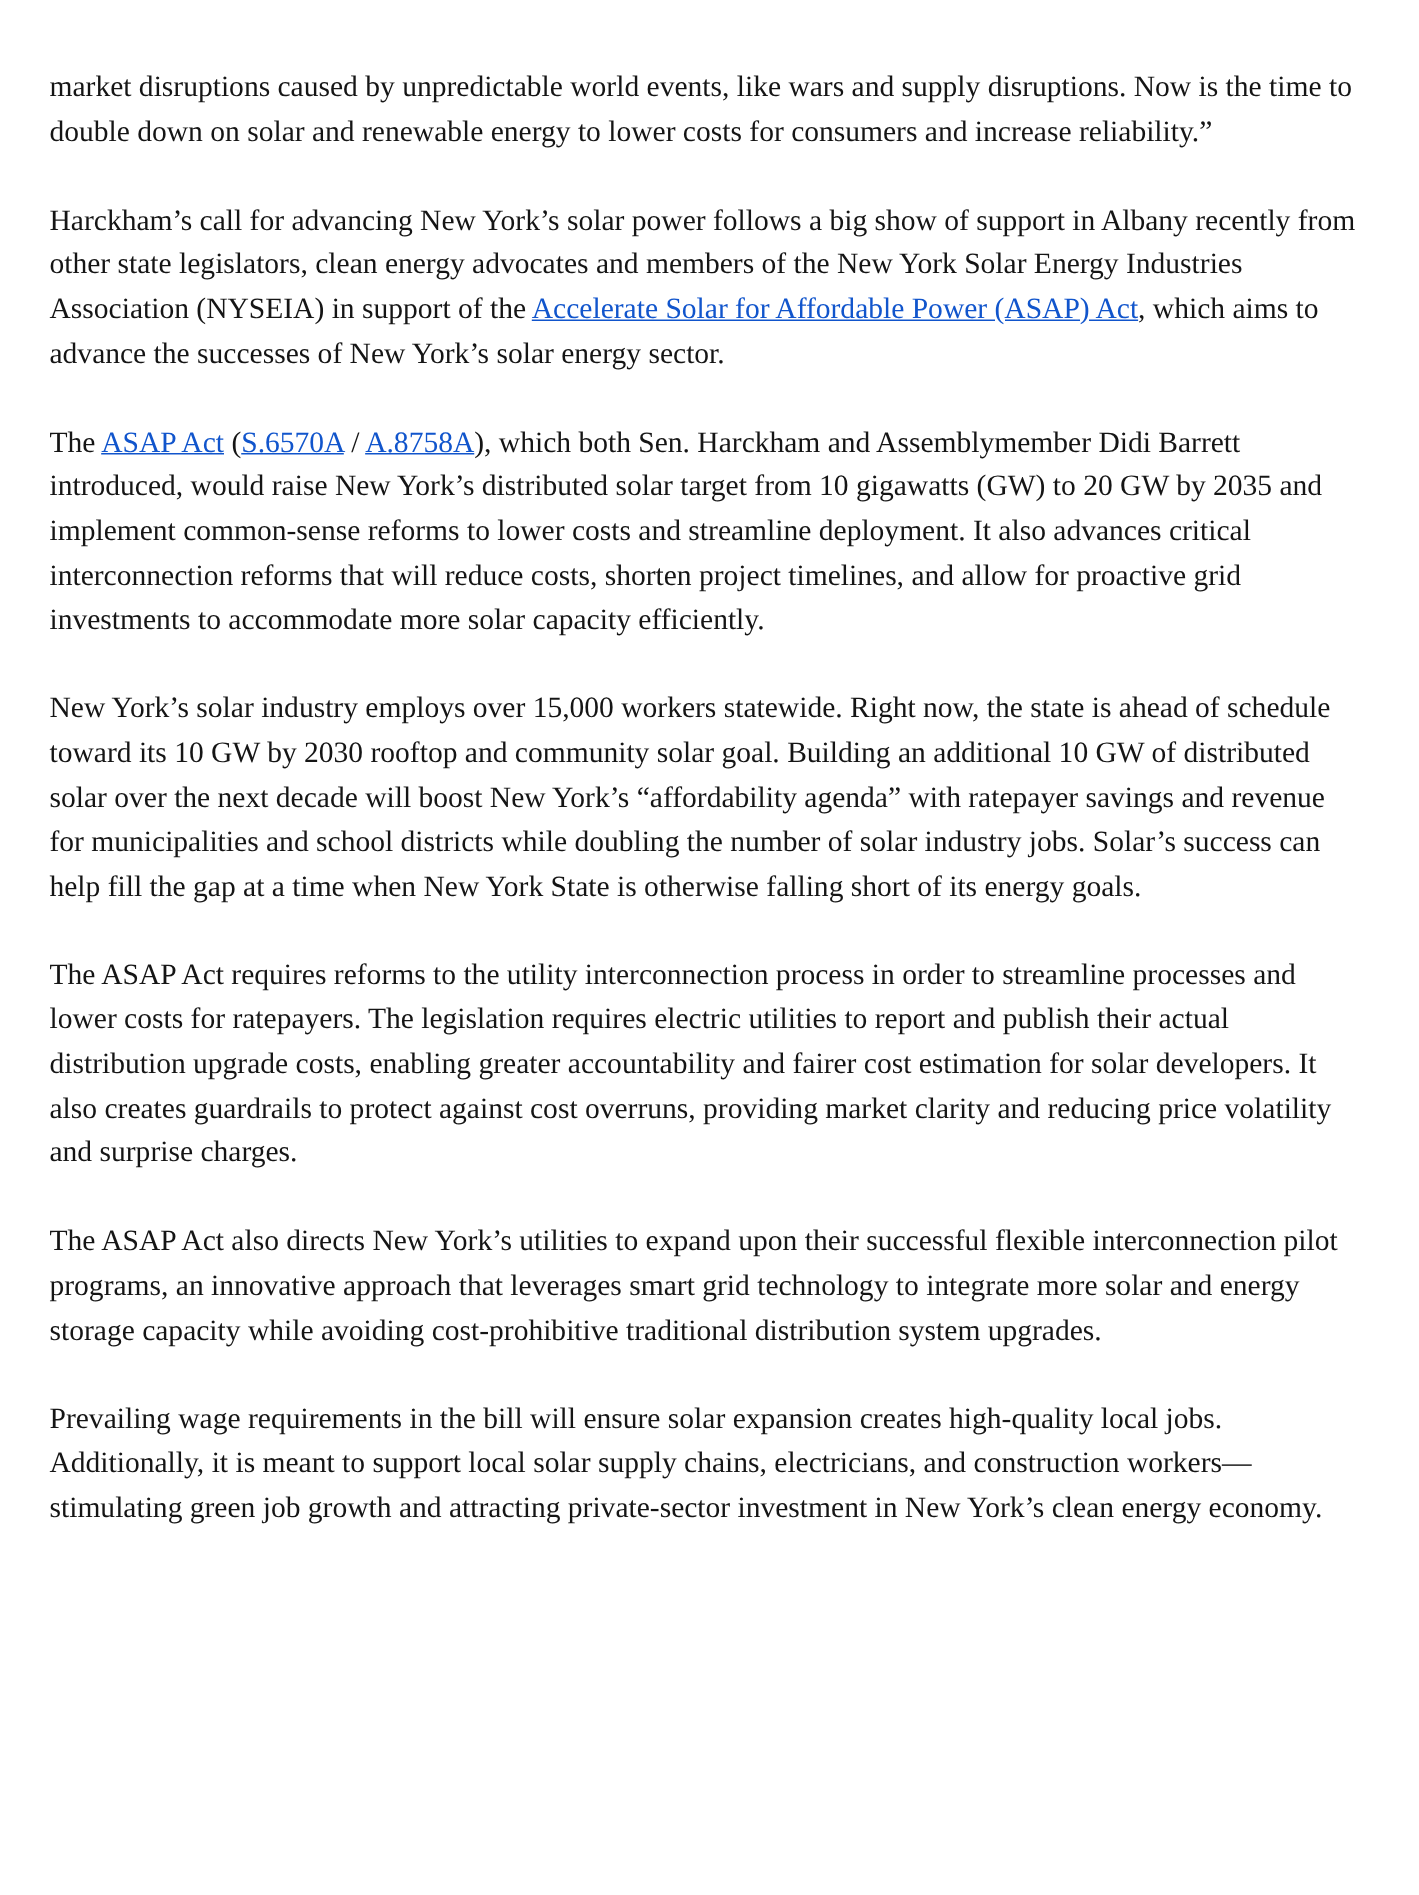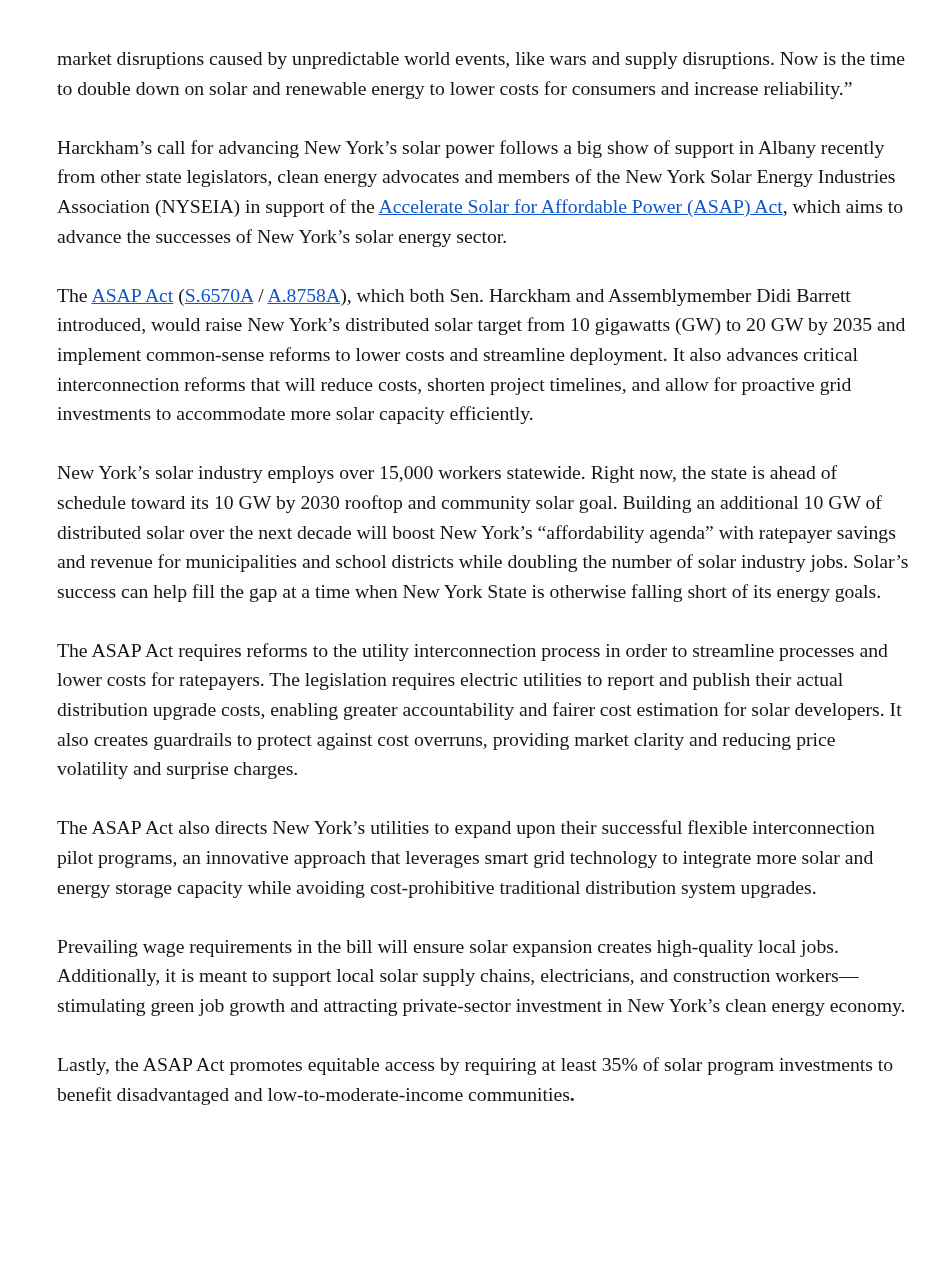--- a/index.html
+++ b/index.html
@@ -10,21 +10,21 @@
   * { box-sizing: border-box; }
   html, body { margin: 0; padding: 0; background: #e8e8e8; }
   .page {
     width: 946px;
     height: 1263px;
     margin: 0 auto;
     background: var(--color-background, #ffffff);
     overflow: hidden;
   }
   .content {
-    padding: 44px 36px 0 57px;
+    padding: 44px 36px 0 33px;
     font-family: "Liberation Serif", "DejaVu Serif", serif;
     font-size: 19.7px;
     line-height: 29.6px;
     color: var(--color-text, #151515);
     text-align: left;
   }
   .content p { margin: 0 0 29.6px 0; }
   .content a {
     color: var(--color-link, #1155cc);
     text-decoration: underline;
@@ -59,18 +59,15 @@
     </p>
 
     <p>
       <span>The ASAP Act also directs New York’s utilities to expand upon their successful flexible interconnection pilot programs, an innovative approach that leverages smart grid technology to integrate more solar and energy storage capacity while avoiding cost-prohibitive traditional distribution system upgrades.</span>
     </p>
 
     <p>
       <span>Prevailing wage requirements in the bill will ensure solar expansion creates high-quality local jobs. Additionally, it is meant to support local solar supply chains, electricians, and construction workers—stimulating green job growth and attracting private-sector investment in New York’s clean energy economy.</span>
     </p>
 
-    <p>
-      <span>Lastly, the ASAP Act promotes equitable access by requiring at least 35% of solar program investments to benefit disadvantaged and low-to-moderate-income communities</span><span class="run-bold">.</span>
-    </p>
 
   </div>
 </div>
 
 </body></html>

